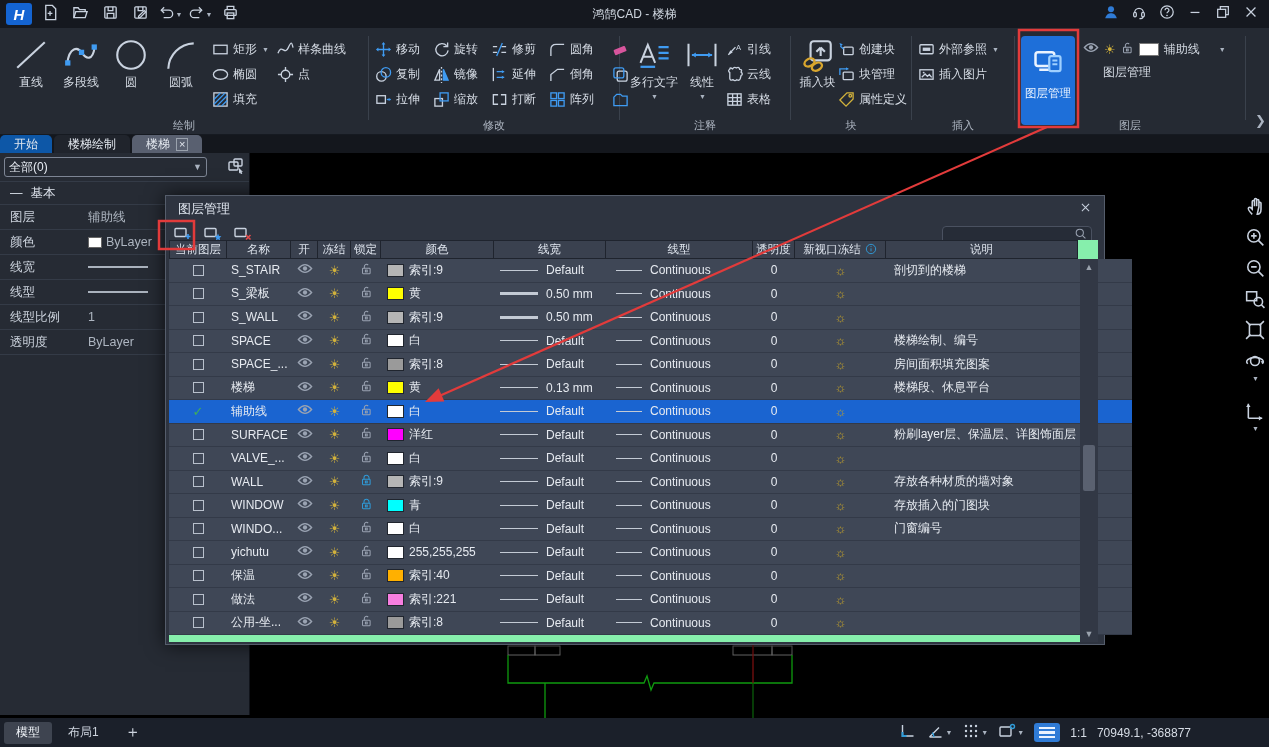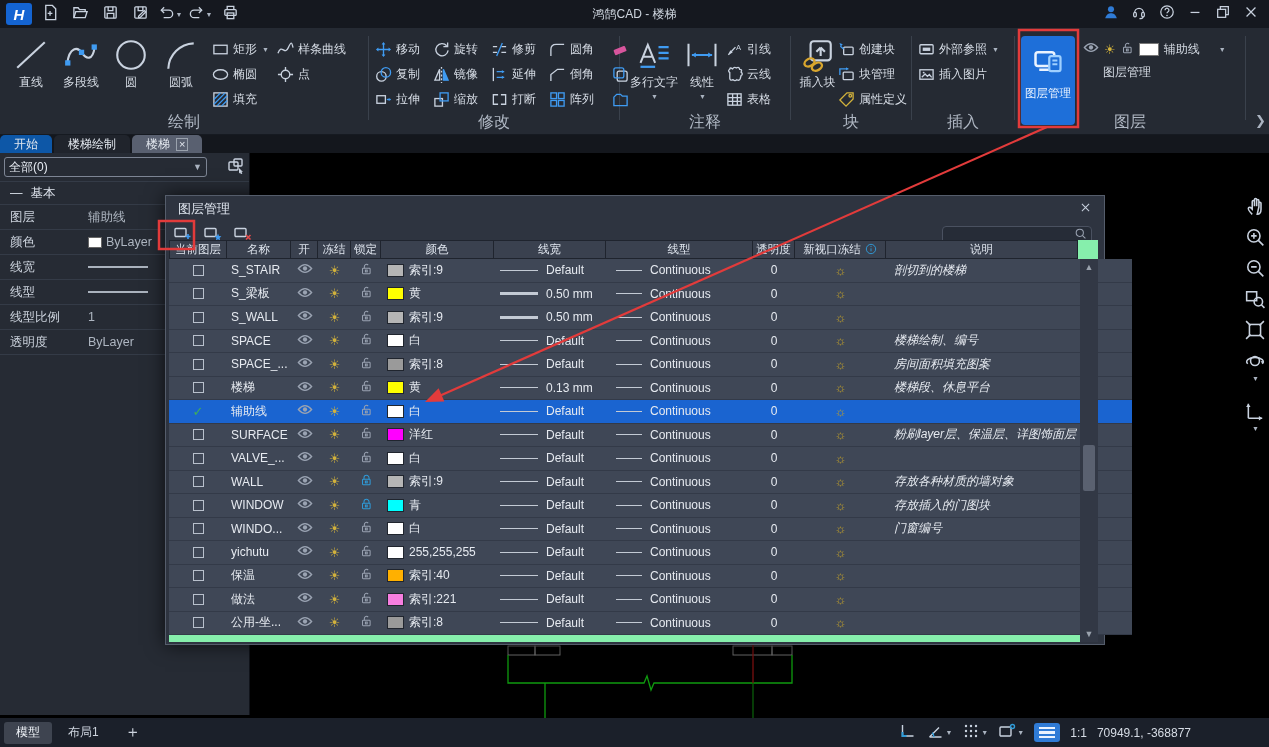--- a/index.html
+++ b/index.html
@@ -10,21 +10,21 @@
   .logo{width:26px;height:22px;background:#1464d2;border-radius:3px;color:#fff;font-weight:bold;font-style:italic;font-size:15px;display:flex;align-items:center;justify-content:center;}
   .qbtn{width:24px;height:22px;display:flex;align-items:center;justify-content:center;color:#c9d2df;}
   .qbtn svg{width:17px;height:17px;}
   .ddch{font-size:7px;color:#aab3c0;margin-left:1px;}
   .tb-title{position:absolute;left:50%;transform:translateX(-50%);font-size:12px;color:#cfd6df;}
   .tb-right{margin-left:auto;display:flex;align-items:center;gap:4px;}
   .tb-right .qbtn svg{width:16px;height:16px;}
   
   .ribbon{position:absolute;left:0;top:28px;width:100%;height:107px;background:#252a33;display:flex;align-items:stretch;border-bottom:1px solid #161a21;}
   .rgroup{position:relative;display:flex;align-items:flex-start;padding:6px 4px 16px 6px;}
-  .rgroup .glabel{position:absolute;bottom:1px;left:0;right:0;text-align:center;font-size:16px;color:#aeb6c2;}
+  .rgroup .glabel{position:absolute;bottom:1px;left:0;right:0;text-align:center;font-size:11px;color:#aeb6c2;}
   .vsep{width:1px;background:#3a414c;margin:8px 0 14px 0;}
   .big{width:50px;display:flex;flex-direction:column;align-items:center;gap:2px;padding-top:4px;cursor:pointer;}
   .big .bic svg{width:36px;height:34px;display:block;}
   .big .blbl{font-size:12px;color:#d6dce5;white-space:nowrap;}
   .smcol{display:flex;flex-direction:column;gap:2px;padding-top:4px;}
   .sm{display:flex;align-items:center;gap:4px;height:23px;font-size:12px;color:#d6dce5;cursor:pointer;white-space:nowrap;}
   .sm .sic svg{width:17px;height:17px;display:block;}
   .mgrid{display:grid;grid-template-columns:repeat(4,58px) 26px;grid-template-rows:repeat(3,25px);padding-top:4px;}
   .icononly{justify-content:center;}
   .bigblue{background:#1e6fd9;border-radius:4px;width:54px;height:89px;margin-top:2px;display:flex;flex-direction:column;align-items:center;justify-content:flex-start;gap:6px;padding-top:10px;cursor:pointer;}
@@ -85,21 +85,21 @@
   .chk{width:11px;height:11px;border:1px solid #b8c0cc;background:transparent;display:inline-block;}
   .cumk{color:#3fae5a;font-size:13px;font-weight:bold;}
   .c-name{padding-left:4px;}
   .c-on,.c-frz,.c-lck,.c-vp{justify-content:center;}
   .sunch{color:#d2b23c;font-size:13px;line-height:1;}
   .vpch{color:#b99b2e;font-size:13px;line-height:1;}
   .c .sw{width:17px;height:13px;border:1px solid #20252e;flex:none;margin:0 5px 0 6px;}
   .lwline{display:inline-block;width:38px;background:#c3cad4;margin:0 8px 0 6px;flex:none;}
   .ltline{display:inline-block;width:26px;height:1px;background:#c3cad4;margin:0 8px 0 10px;flex:none;}
   .c-tr{justify-content:center;}
-  .c-desc{padding-left:8px;color:#d9dee6;font-style:italic;}
+  .c-desc{padding-left:8px;color:#d9dee6;}
   .eyeg svg{width:16px;height:11px;}
   .lockg svg{width:13px;height:14px;}
   
   .dscroll{position:absolute;right:0;top:19px;bottom:0;width:18px;background:#323845;display:flex;flex-direction:column;align-items:center;}
   .sarr{color:#9aa2ad;font-size:9px;height:16px;display:flex;align-items:center;}
   .sthumb{width:12px;height:46px;background:#5a6170;border-radius:2px;margin-top:170px;}
   .sarr.down{margin-top:auto;}
   
   .statusbar{position:absolute;left:0;bottom:0;width:100%;height:29px;background:#1b202a;display:flex;align-items:center;z-index:20;}
   .stab{height:22px;padding:0 12px;display:flex;align-items:center;font-size:12px;color:#cdd4de;cursor:pointer;margin-left:4px;}

